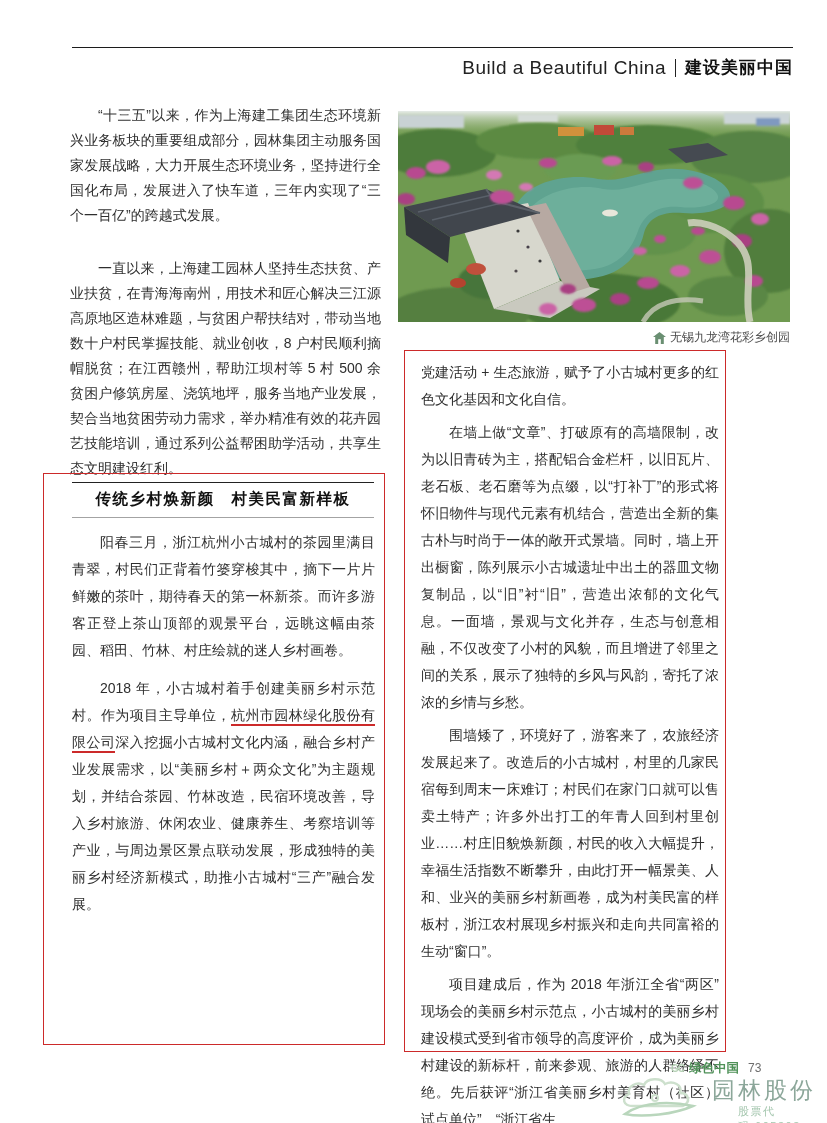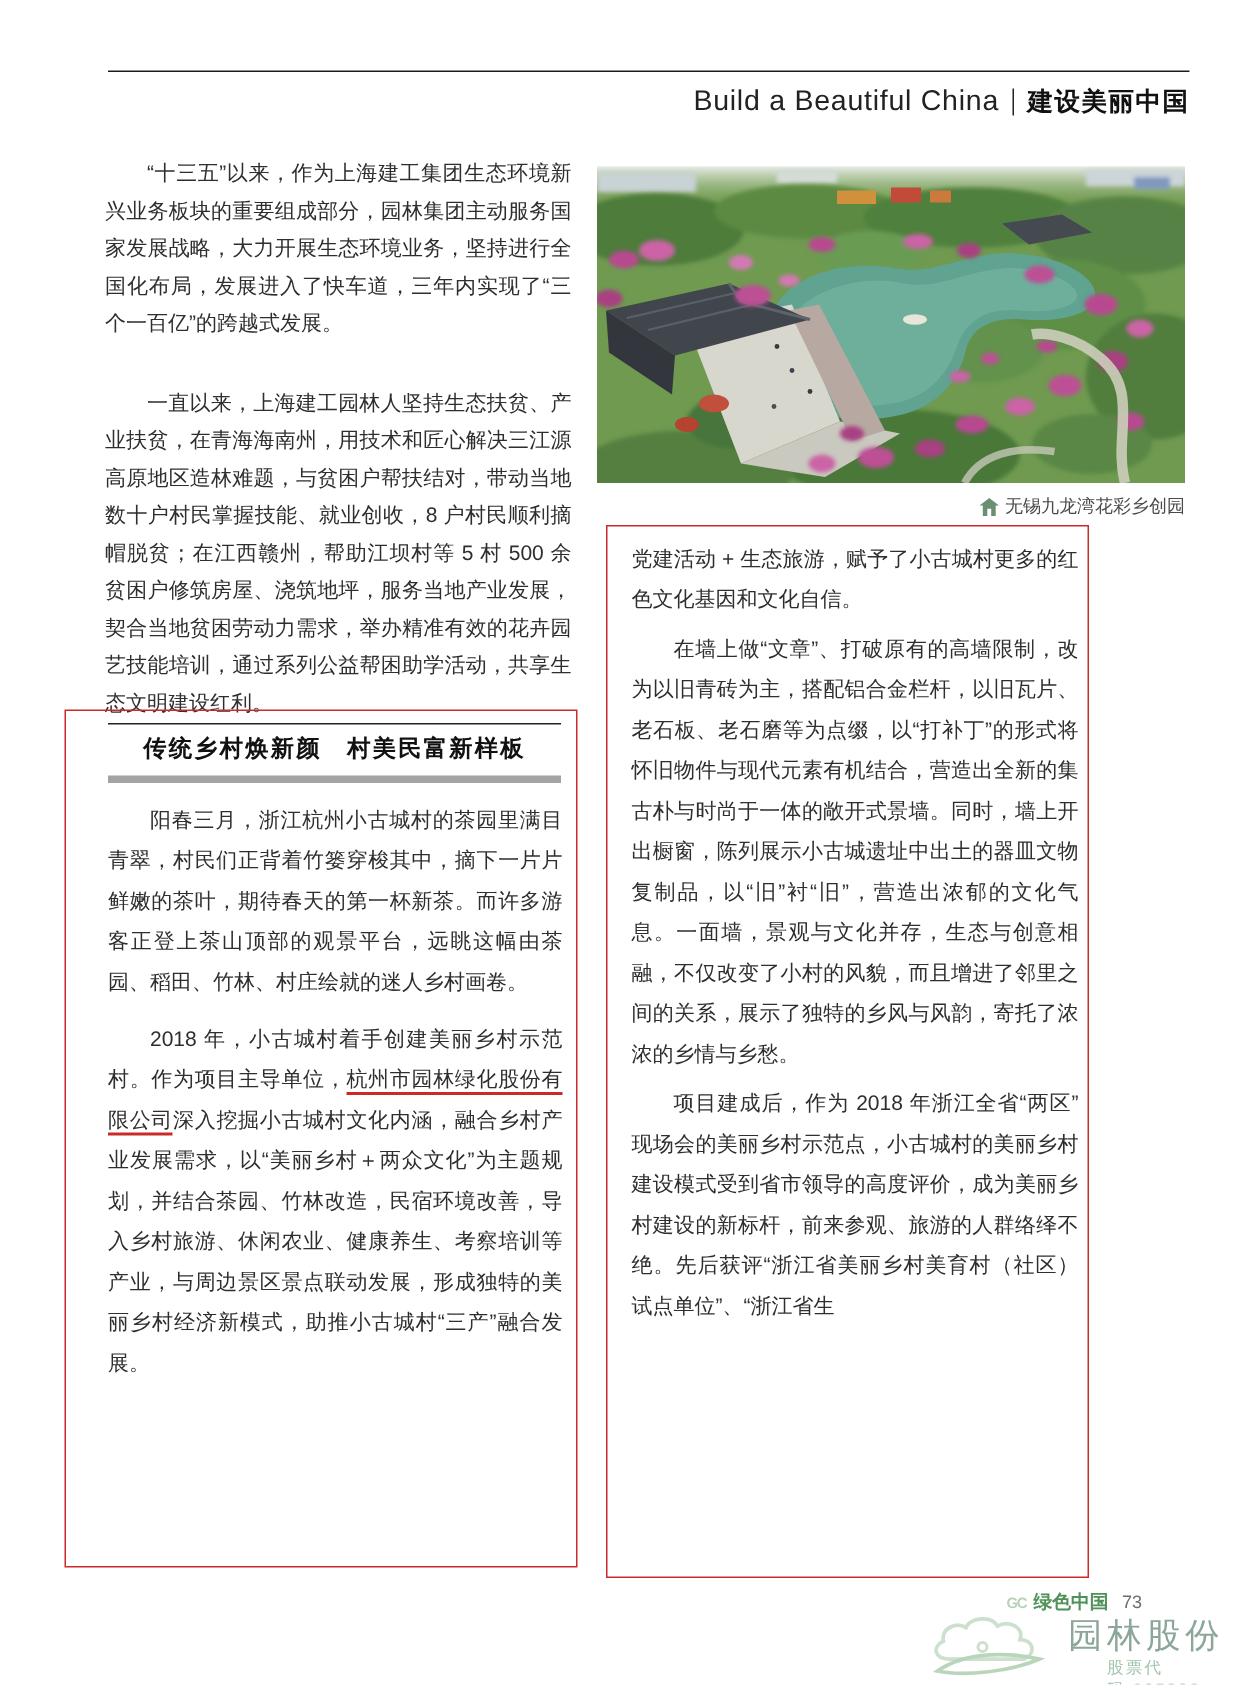--- a/index.html
+++ b/index.html
@@ -29,21 +29,21 @@
   
   .photo{position:absolute;left:398px;top:111px;width:392px;height:211px;overflow:hidden;}
   .photo svg{display:block;width:100%;height:100%;}
   .caption{position:absolute;top:329px;right:37px;font-size:12px;color:#4a4a4a;display:flex;align-items:center;gap:4px;}
   .caption svg{display:block;}
   
   .red-box-left{position:absolute;left:43px;top:473px;width:342px;height:572px;border:1px solid var(--accent_red);box-sizing:border-box;}
   .red-box-left h2{
     margin:8px 10px 0 28px;padding:6px 0 7px;text-align:center;
     font-size:15.5px;font-weight:bold;color:#111;letter-spacing:1.5px;
-    border-top:1px solid #222;border-bottom:5px solid #a3a3a3;
+    border-top:1px solid #222;border-bottom:1px solid #a3a3a3;
   }
   .red-box-left p{margin:11px 9px 0 28px;font-size:14px;line-height:27px;text-align:justify;text-indent:2em;}
   .red-underline{border-bottom:2px solid var(--accent_red);padding-bottom:1px;}
   
   .red-box-right{position:absolute;left:384px;top:350px;width:322px;height:702px;border:1px solid var(--accent_red);box-sizing:border-box;padding:8px 6px 0 16px;margin-left:20px;}
   .red-box-right p{margin:0;font-size:14px;line-height:27px;text-align:justify;text-indent:2em;}
   .red-box-right p + p{margin-top:6px;}
   .red-box-right p.no-indent{text-indent:0;}
   
   .footer-brandline{position:absolute;left:671px;top:1060px;display:flex;align-items:baseline;gap:5px;}
@@ -162,20 +162,21 @@
 
 <div class="red-box-left">
   <h2>传统乡村焕新颜　村美民富新样板</h2>
   <p>阳春三月，浙江杭州小古城村的茶园里满目青翠，村民们正背着竹篓穿梭其中，摘下一片片鲜嫩的茶叶，期待春天的第一杯新茶。而许多游客正登上茶山顶部的观景平台，远眺这幅由茶园、稻田、竹林、村庄绘就的迷人乡村画卷。</p>
   <p><span>2018 年，小古城村着手创建美丽乡村示范村。作为项目主导单位，</span><span class="red-underline">杭州市园林绿化股份有限公司</span><span>深入挖掘小古城村文化内涵，融合乡村产业发展需求，以“美丽乡村＋两众文化”为主题规划，并结合茶园、竹林改造，民宿环境改善，导入乡村旅游、休闲农业、健康养生、考察培训等产业，与周边景区景点联动发展，形成独特的美丽乡村经济新模式，助推小古城村“三产”融合发展。</span></p>
 </div>
 
 <div class="red-box-right">
   <p class="no-indent">党建活动 + 生态旅游，赋予了小古城村更多的红色文化基因和文化自信。</p>
   <p>在墙上做“文章”、打破原有的高墙限制，改为以旧青砖为主，搭配铝合金栏杆，以旧瓦片、老石板、老石磨等为点缀，以“打补丁”的形式将怀旧物件与现代元素有机结合，营造出全新的集古朴与时尚于一体的敞开式景墙。同时，墙上开出橱窗，陈列展示小古城遗址中出土的器皿文物复制品，以“旧”衬“旧”，营造出浓郁的文化气息。一面墙，景观与文化并存，生态与创意相融，不仅改变了小村的风貌，而且增进了邻里之间的关系，展示了独特的乡风与风韵，寄托了浓浓的乡情与乡愁。</p>
+  <p>围墙矮了，环境好了，游客来了，农旅经济发展起来了。改造后的小古城村，村里的几家民宿每到周末一床难订；村民们在家门口就可以售卖土特产；许多外出打工的年青人回到村里创业……村庄旧貌焕新颜，村民的收入大幅提升，幸福生活指数不断攀升，由此打开一幅景美、人和、业兴的美丽乡村新画卷，成为村美民富的样板村，浙江农村展现乡村振兴和走向共同富裕的生动“窗口”。</p>
   <p>项目建成后，作为 2018 年浙江全省“两区”现场会的美丽乡村示范点，小古城村的美丽乡村建设模式受到省市领导的高度评价，成为美丽乡村建设的新标杆，前来参观、旅游的人群络绎不绝。先后获评“浙江省美丽乡村美育村（社区）试点单位”、“浙江省生</p>
 </div>
 
 <div class="footer-brandline">
   <span class="gc">GC</span>
   <span class="mag">绿色中国</span>
   <span class="pg">73</span>
 </div>
 <div class="footer-logo">
   <svg width="96" height="44" viewBox="0 0 96 44">

